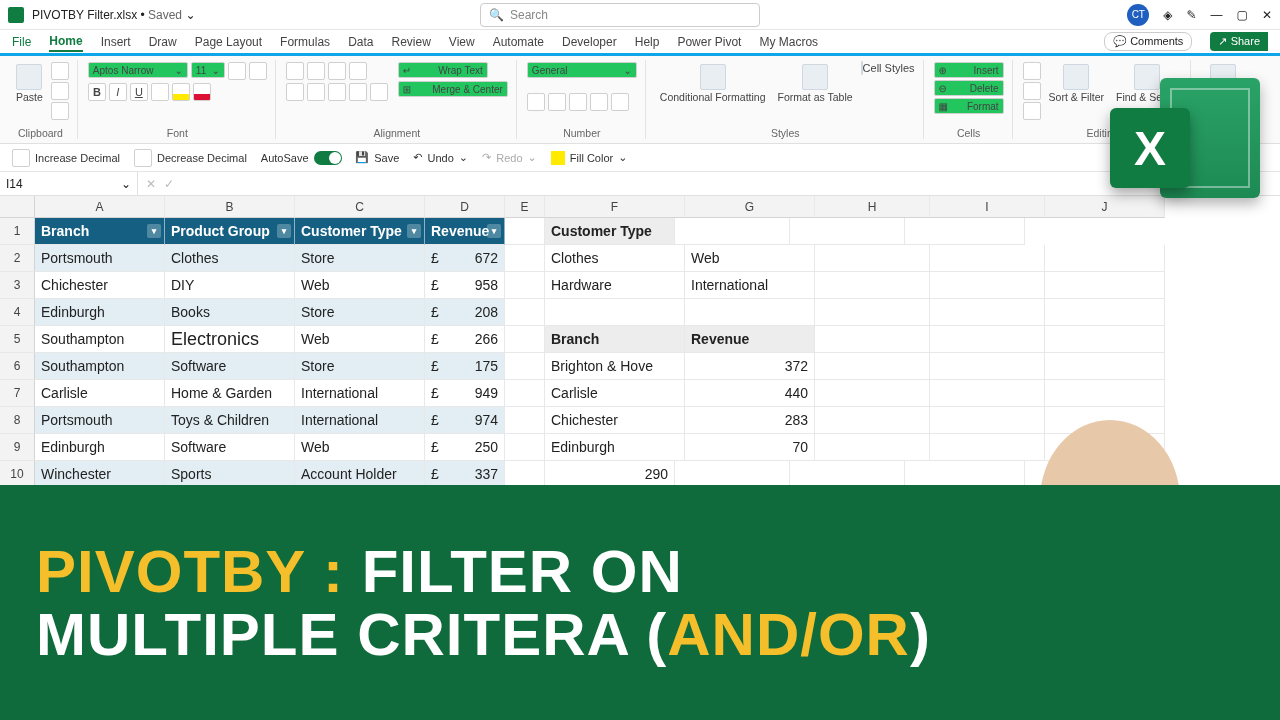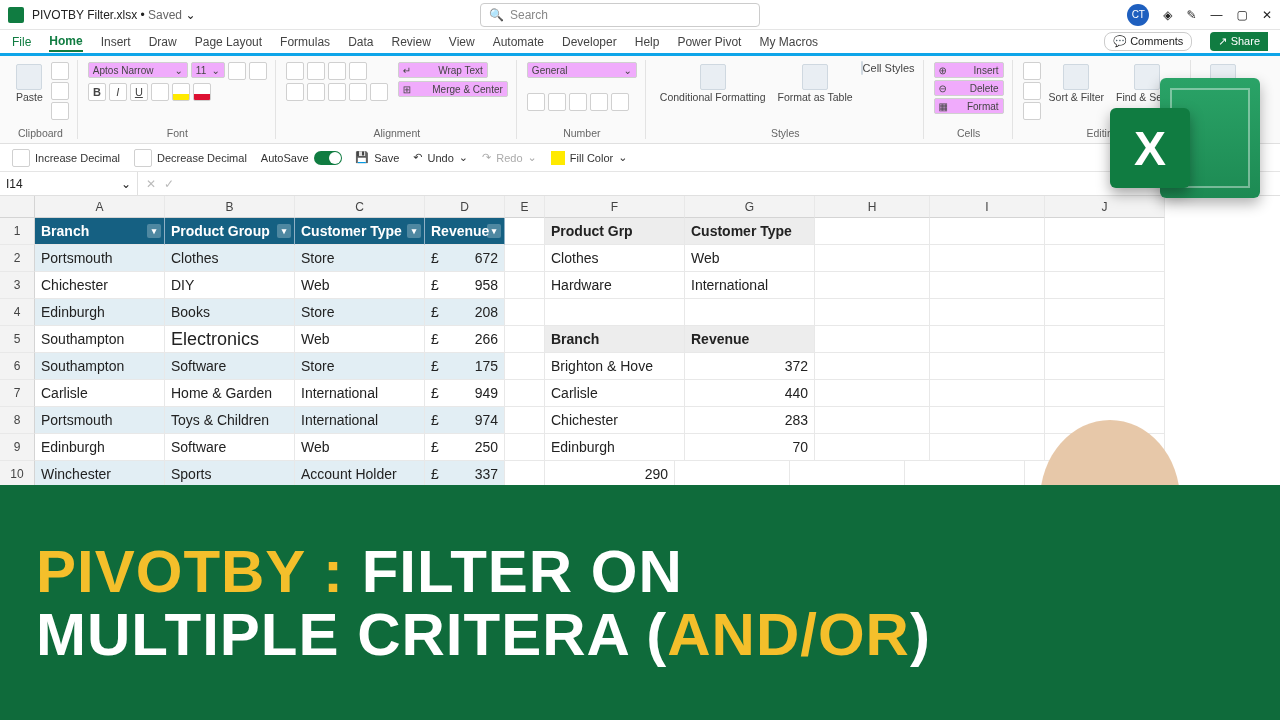--- a/index.html
+++ b/index.html
@@ -27,21 +27,21 @@
 
   
   .ribbon { height: 88px; background: #fafafa; border-bottom: 1px solid #e0e0e0; display: flex; padding: 4px 8px; gap: 6px; font-size:11px; color:#444; overflow:hidden;}
   .group { border-right: 1px solid #e3e3e3; padding: 2px 8px 0 4px; display: flex; flex-direction: column; justify-content: space-between; align-items:center; }
   .group .group-body { display:flex; gap:4px; align-items:flex-start; }
   .group-label { font-size: 10.5px; color: #666; text-align:center; margin-top:2px;}
   .rib-btn { display:flex; flex-direction:column; align-items:center; gap:2px; padding:2px 4px; cursor:pointer; font-size:10.5px; text-align:center; line-height:1.1;}
   .rib-ico { width:20px; height:20px; background:#e9eef3; border:1px solid #cfd8e0; border-radius:2px;}
   .rib-ico.lg { width:26px; height:26px;}
   .mini-stack { display:flex; flex-direction:column; gap:2px;}
-  .mini { width:60px; height:16px; border:1px solid #d0d0d0; background:#f0abfc; border-radius:2px; font-size:10px; display:flex; align-items:center; padding:0 4px; justify-content:space-between;}
+  .mini { width:60px; height:16px; border:1px solid #d0d0d0; background:#22c55e; border-radius:2px; font-size:10px; display:flex; align-items:center; padding:0 4px; justify-content:space-between;}
   .btnrow { display:flex; gap:3px;}
   .sq { width:18px; height:18px; border:1px solid #d0d0d0; background:#fff; border-radius:2px;}
 
   
   .qat2 { height:28px; border-bottom:1px solid #e5e5e5; display:flex; align-items:center; gap:14px; padding:0 12px; font-size:11px; color:#333;}
   .qat2 .item { display:flex; align-items:center; gap:5px; cursor:pointer;}
   .toggle { width:28px; height:14px; background:#107c41; border-radius:7px; position:relative;}
   .toggle::after{ content:""; position:absolute; right:1px; top:1px; width:12px;height:12px;background:#fff;border-radius:50%;}
 
   
@@ -323,21 +323,20 @@
         <div class="colhdr" style="width:120px">J</div>
       </div>
       <div style="display:flex;">
         <div class="rowhdr" style="height:27px">1</div>
         <div style="display:flex;" id="row1">
           <div style="width:130px;height:27px;background:#156082;color:#fff;font-weight:600;border-right:1px solid #8fb0c5;border-bottom:1px solid #e8e8e8;padding:0 6px;font-size:14px;display:flex;align-items:center;position:relative;">Branch<span class="filter-arrow">▾</span></div>
           <div style="width:130px;height:27px;background:#156082;color:#fff;font-weight:600;border-right:1px solid #8fb0c5;border-bottom:1px solid #e8e8e8;padding:0 6px;font-size:14px;display:flex;align-items:center;position:relative;">Product Group<span class="filter-arrow">▾</span></div>
           <div style="width:130px;height:27px;background:#156082;color:#fff;font-weight:600;border-right:1px solid #8fb0c5;border-bottom:1px solid #e8e8e8;padding:0 6px;font-size:14px;display:flex;align-items:center;position:relative;">Customer Type<span class="filter-arrow">▾</span></div>
           <div style="width:80px;height:27px;background:#156082;color:#fff;font-weight:600;border-right:1px solid #8fb0c5;border-bottom:1px solid #e8e8e8;padding:0 6px;font-size:14px;display:flex;align-items:center;position:relative;">Revenue<span class="filter-arrow">▾</span></div>
           <div class="" style="width:40px;height:27px;border-right:1px solid #e8e8e8;border-bottom:1px solid #e8e8e8;padding:0 6px;font-size:14px;display:flex;align-items:center;white-space:nowrap;overflow:hidden;"></div>
-          <div class="" style="width:140px;height:27px;border-right:1px solid #e8e8e8;border-bottom:1px solid #e8e8e8;padding:0 6px;font-size:14px;display:flex;align-items:center;white-space:nowrap;overflow:hidden;background:#ededed;font-weight:600;">Product Grp</div>
           <div class="" style="width:130px;height:27px;border-right:1px solid #e8e8e8;border-bottom:1px solid #e8e8e8;padding:0 6px;font-size:14px;display:flex;align-items:center;white-space:nowrap;overflow:hidden;background:#ededed;font-weight:600;">Customer Type</div>
           <div class="" style="width:115px;height:27px;border-right:1px solid #e8e8e8;border-bottom:1px solid #e8e8e8;padding:0 6px;font-size:14px;display:flex;align-items:center;white-space:nowrap;overflow:hidden;"></div>
           <div class="" style="width:115px;height:27px;border-right:1px solid #e8e8e8;border-bottom:1px solid #e8e8e8;padding:0 6px;font-size:14px;display:flex;align-items:center;white-space:nowrap;overflow:hidden;"></div>
           <div class="" style="width:120px;height:27px;border-right:1px solid #e8e8e8;border-bottom:1px solid #e8e8e8;padding:0 6px;font-size:14px;display:flex;align-items:center;white-space:nowrap;overflow:hidden;"></div>
         </div>
       </div>
       <div style="display:flex;">
         <div class="rowhdr" style="height:27px">2</div>
         <div style="display:flex;" id="row2">
           <div class="" style="width:130px;height:27px;border-right:1px solid #e8e8e8;border-bottom:1px solid #e8e8e8;padding:0 6px;font-size:14px;display:flex;align-items:center;white-space:nowrap;overflow:hidden;background:#e2eef4;">Portsmouth</div>

